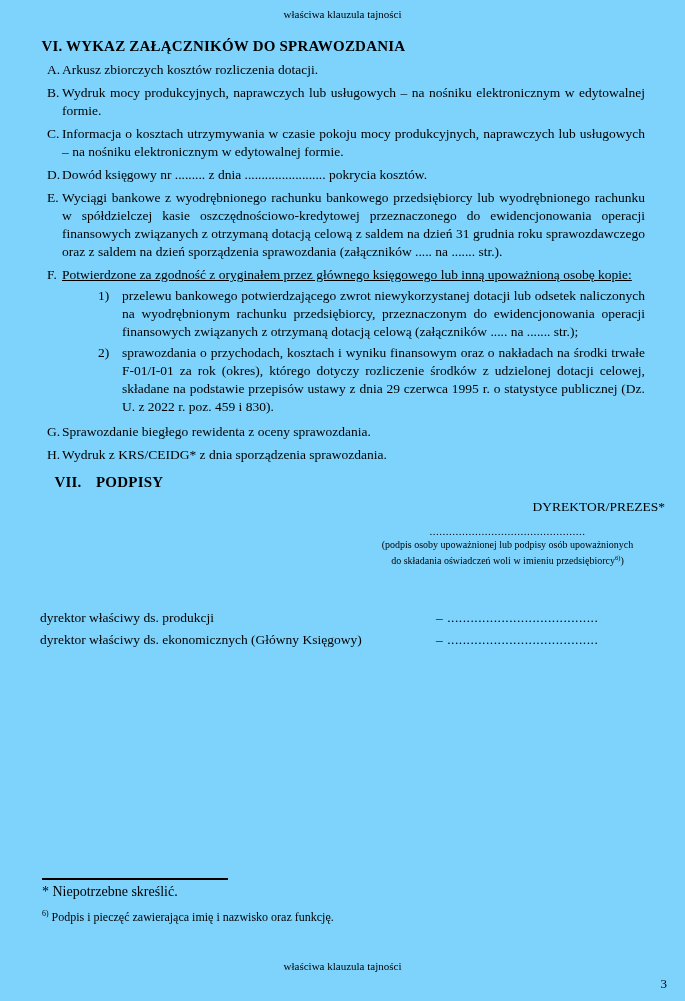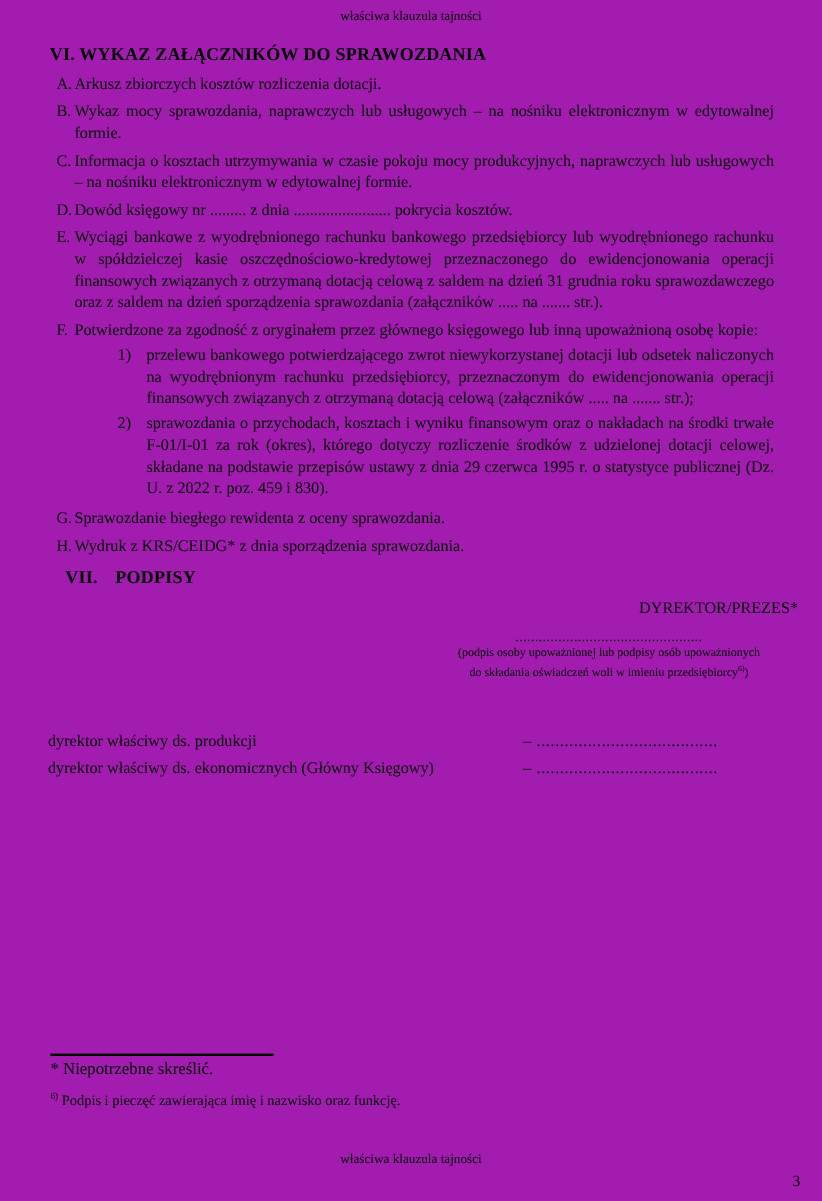--- a/index.html
+++ b/index.html
@@ -1,20 +1,20 @@
 <!DOCTYPE html>
 <html lang="pl"><head>
 <meta charset="utf-8">
 <style>
   html, body { margin: 0; padding: 0; background: #ffffff; }
   .page {
     position: relative;
     width: 685px;
     height: 1001px;
-    background: #a21caf;
+    background: #7dd3fc;
     color: #000000;
     font-family: "Liberation Serif", "DejaVu Serif", serif;
     font-size: 13.5px;
     overflow: hidden;
   }
   .classification {
     position: absolute;
     left: 0; right: 0;
     text-align: center;
     font-size: 11px;
@@ -93,42 +93,42 @@
       <span>WYKAZ ZAŁĄCZNIKÓW DO SPRAWOZDANIA</span>
     </div>
 
     <div class="item">
       <span class="marker">A.</span>
       <span class="itext">Arkusz zbiorczych kosztów rozliczenia dotacji.</span>
     </div>
 
     <div class="item">
       <span class="marker">B.</span>
-      <span class="itext just">Wykaz mocy sprawozdania, naprawczych lub usługowych – na nośniku elektronicznym w edytowalnej formie.</span>
+      <span class="itext just">Wydruk mocy produkcyjnych, naprawczych lub usługowych – na nośniku elektronicznym w edytowalnej formie.</span>
     </div>
 
     <div class="item">
       <span class="marker">C.</span>
       <span class="itext just">Informacja o kosztach utrzymywania w czasie pokoju mocy produkcyjnych, naprawczych lub usługowych – na nośniku elektronicznym w edytowalnej formie.</span>
     </div>
 
     <div class="item">
       <span class="marker">D.</span>
       <span class="itext">Dowód księgowy nr ......... z dnia ........................ pokrycia kosztów.</span>
     </div>
 
     <div class="item">
       <span class="marker">E.</span>
       <span class="itext just">Wyciągi bankowe z wyodrębnionego rachunku bankowego przedsiębiorcy lub wyodrębnionego rachunku w spółdzielczej kasie oszczędnościowo-kredytowej przeznaczonego do ewidencjonowania operacji finansowych związanych z otrzymaną dotacją celową z saldem na dzień 31 grudnia roku sprawozdawczego oraz z saldem na dzień sporządzenia sprawozdania (załączników ..... na ....... str.).</span>
     </div>
 
     <div class="item">
       <span class="marker">F.</span>
       <span class="itext">
-        <span class="just" style="display:block; text-align:justify;">Potwierdzone za zgodność z oryginałem przez głównego księgowego lub inną upoważnioną osobę kopie:</span>
+        <span class="just" style="display:block; text-align:justify;text-decoration:underline;">Potwierdzone za zgodność z oryginałem przez głównego księgowego lub inną upoważnioną osobę kopie:</span>
         <span class="subitem">
           <span class="marker">1)</span>
           <span class="itext">przelewu bankowego potwierdzającego zwrot niewykorzystanej dotacji lub odsetek naliczonych na wyodrębnionym rachunku przedsiębiorcy, przeznaczonym do ewidencjonowania operacji finansowych związanych z otrzymaną dotacją celową (załączników ..... na ....... str.);</span>
         </span>
         <span class="subitem">
           <span class="marker">2)</span>
           <span class="itext">sprawozdania o przychodach, kosztach i wyniku finansowym oraz o nakładach na środki trwałe F-01/I-01 za rok (okres), którego dotyczy rozliczenie środków z udzielonej dotacji celowej, składane na podstawie przepisów ustawy z dnia 29 czerwca 1995 r. o statystyce publicznej (Dz. U. z 2022 r. poz. 459 i 830).</span>
         </span>
       </span>
     </div>

